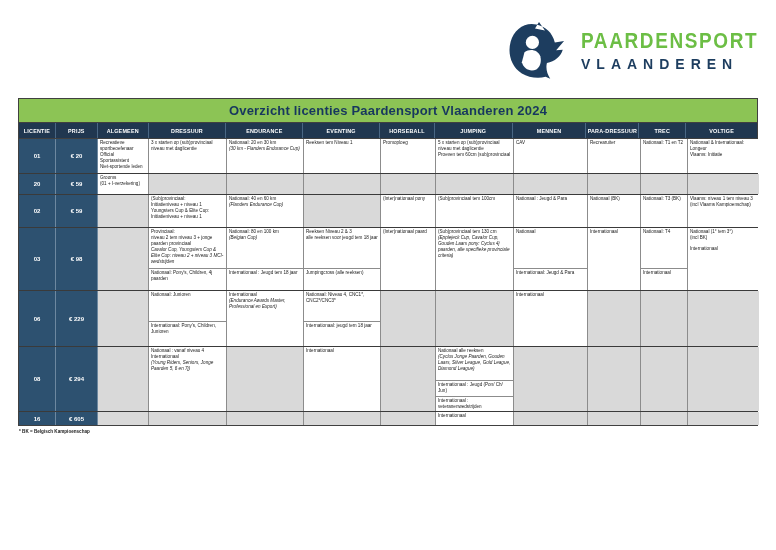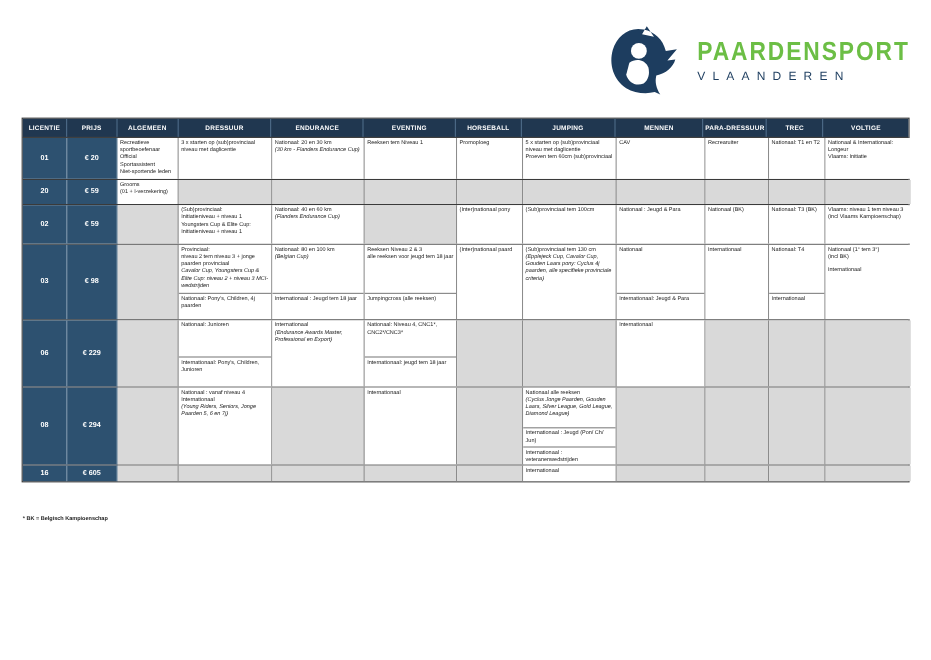--- a/index.html
+++ b/index.html
@@ -5,21 +5,21 @@
   html,body{margin:0;padding:0;}
   body{
     width:776px;height:550px;background:#ffffff;position:relative;
     font-family:"Liberation Sans", sans-serif;color:#1a1a1a;overflow:hidden;
   }
   
   .logo{position:absolute;top:20px;left:506px;display:flex;align-items:center;gap:9px;}
   .logo svg{width:66px;height:62px;display:block;}
   .brand{display:flex;flex-direction:column;justify-content:center;}
   .brand-1{font-weight:700;font-size:19px;letter-spacing:1.6px;color:#6cbe45;transform:scaleY(1.15);transform-origin:left center;white-space:nowrap;}
-  .brand-2{font-weight:400;font-size:10px;letter-spacing:6px;color:#1d3d5f;margin-top:4px;white-space:nowrap;}
+  .brand-2{font-weight:700;font-size:14px;letter-spacing:6px;color:#1d3d5f;margin-top:4px;white-space:nowrap;}
   
   .table-wrap{position:absolute;left:18px;top:98px;width:740px;border:1px solid #404040;box-sizing:border-box;}
   .title-bar{height:23px;background:#8cc455;border-bottom:1px solid #404040;display:flex;align-items:center;justify-content:center;}
   .title-bar div{font-weight:700;font-size:13px;color:#17375e;letter-spacing:.2px;}
   .header-row{display:flex;background:#203750;height:15px;border-bottom:1px solid #404040;}
   .hcell{box-sizing:border-box;border-right:1px solid #4a6784;color:#ffffff;font-weight:700;font-size:5.4px;
          display:flex;align-items:center;justify-content:center;text-align:center;letter-spacing:.2px;}
   .hcell:last-child{border-right:none;}
   .trow{display:flex;border-bottom:1px solid #3a3a3a;box-sizing:border-box;}
   .trow:last-child{border-bottom:none;}
@@ -44,20 +44,23 @@
     <circle cx="40" cy="33" r="10" fill="#ffffff"></circle>
     <path fill="#ffffff" d="M28 48 C36 42 48 44 52 54 C54 62 52 70 46 74 C36 78 27 73 24 63 Z"></path>
   </svg>
   <div class="brand">
     <div class="brand-1">PAARDENSPORT</div>
     <div class="brand-2">VLAANDEREN</div>
   </div>
 </div>
 
 <div class="table-wrap">
+  <div class="title-bar">
+    <div>Overzicht licenties Paardensport Vlaanderen 2024</div>
+  </div>
   <div class="header-row">
       <div class="hcell" style="width: 37px;">LICENTIE</div>
       <div class="hcell" style="width: 42px;">PRIJS</div>
       <div class="hcell" style="width: 51px;">ALGEMEEN</div>
       <div class="hcell" style="width: 78px;">DRESSUUR</div>
       <div class="hcell" style="width: 77px;">ENDURANCE</div>
       <div class="hcell" style="width: 77px;">EVENTING</div>
       <div class="hcell" style="width: 55px;">HORSEBALL</div>
       <div class="hcell" style="width: 78px;">JUMPING</div>
       <div class="hcell" style="width: 74px;">MENNEN</div>

